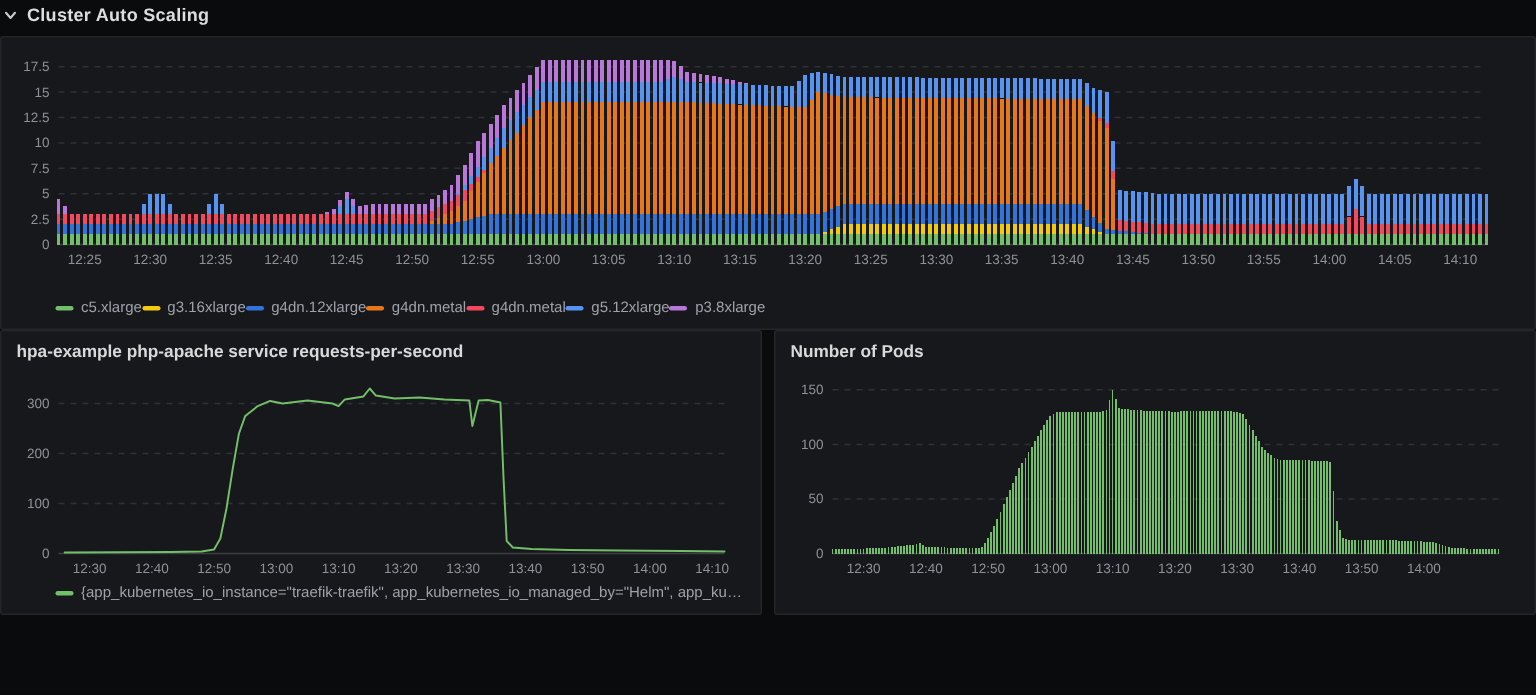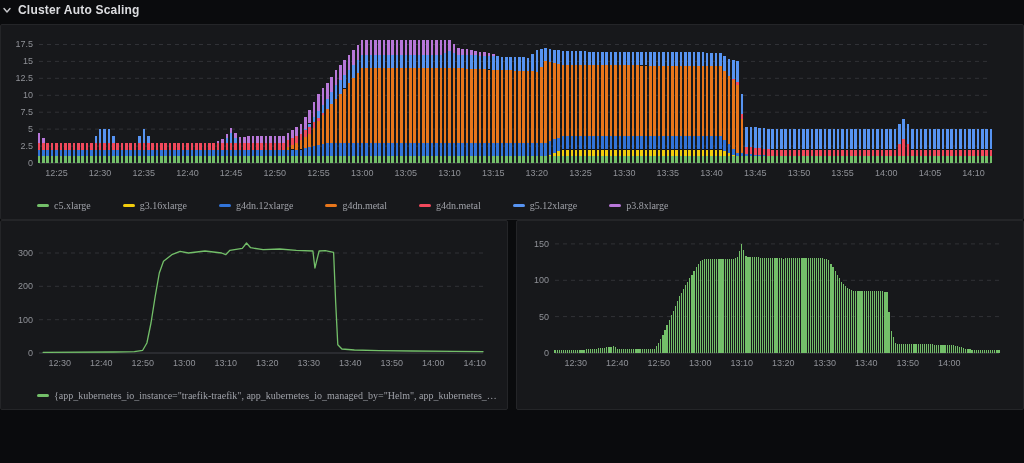--- a/index.html
+++ b/index.html
@@ -7,21 +7,21 @@
   body { background:#0A0B0D; font-family:"Liberation Sans", sans-serif; }
   .dash { width:100%; height:100%; padding:0; }
   .row-header { display:flex; align-items:center; gap:6px; height:16px; margin:2px 0 6px 2px; cursor:pointer; }
   .row-title { color:#DCDDE0; font-size:12px; font-weight:700; letter-spacing:.2px; }
   .chev { display:flex; align-items:center; }
   .panel { background:#17181B; border:1px solid #242528; border-radius:2px; display:flex; flex-direction:column; padding:6px 8px; }
   .panel-nodes { height:196px; }
   .panel-title { font-size:11.5px; font-weight:600; color:#D8D9DA; margin:2px 0 2px 2px; cursor:pointer; }
   .chart { flex:1; position:relative; overflow:hidden; }
   svg text { font-family:"Liberation Sans", sans-serif; }
-  .legend { display:flex; gap:32px; height:18px; padding:2px 0 0 28px; font-size:10px; color:#9FA1A8; overflow:hidden; white-space:nowrap;font-family:Liberation Serif, serif; }
+  .legend { display:flex; gap:0; height:18px; padding:2px 0 0 28px; font-size:10px; color:#9FA1A8; overflow:hidden; white-space:nowrap; }
   .legend-item { display:flex; align-items:center; gap:5px; cursor:pointer; min-width:0; }
   .legend-swatch { display:inline-block; width:12px; height:3px; border-radius:2px; flex:none; }
   .legend-text { overflow:hidden; text-overflow:ellipsis; }
   .row2 { margin-top:10px; }
   .panel-row { display:flex; gap:8px; }
   .panel.half { flex:1; height:190px; min-width:0; }
 </style>
 </head>
 <body>
 
@@ -1003,20 +1003,21 @@
           <span class="legend-swatch" style="background: rgb(184, 119, 217);"></span>
           <span class="legend-text">p3.8xlarge</span>
         </div>
       </div>
   </div>
 
 
   <div class="panel-row">
 
     <div class="panel half">
+      <div class="panel-title">hpa-example php-apache service requests-per-second</div>
       <div class="chart"><svg width="482" height="142">
             <line x1="30" x2="474" y1="126.0" y2="126.0" stroke="rgba(204,204,220,0.22)" stroke-dasharray="none" stroke-width="1"></line>
             <text x="24" y="129" text-anchor="end" font-size="9" fill="#8F9197">0</text>
             <line x1="30" x2="474" y1="92.7" y2="92.7" stroke="rgba(204,204,220,0.14)" stroke-dasharray="4 4" stroke-width="1"></line>
             <text x="24" y="95.66666666666667" text-anchor="end" font-size="9" fill="#8F9197">100</text>
             <line x1="30" x2="474" y1="59.3" y2="59.3" stroke="rgba(204,204,220,0.14)" stroke-dasharray="4 4" stroke-width="1"></line>
             <text x="24" y="62.33333333333333" text-anchor="end" font-size="9" fill="#8F9197">200</text>
             <line x1="30" x2="474" y1="26.0" y2="26.0" stroke="rgba(204,204,220,0.14)" stroke-dasharray="4 4" stroke-width="1"></line>
             <text x="24" y="28.999999999999996" text-anchor="end" font-size="9" fill="#8F9197">300</text>
             <text x="50.7" y="139" text-anchor="middle" font-size="9" fill="#8F9197">12:30</text>
@@ -1034,20 +1035,21 @@
           </svg></div>
       <div class="legend">
         <div class="legend-item">
           <span class="legend-swatch" style="background: rgb(115, 191, 105);"></span>
           <span class="legend-text">{app_kubernetes_io_instance="traefik-traefik", app_kubernetes_io_managed_by="Helm", app_kubernetes_io_name="traefik", code="200", helm_</span>
         </div>
       </div>
     </div>
 
     <div class="panel half">
+      <div class="panel-title">Number of Pods</div>
       <div class="chart"><svg width="482" height="142">
             <line x1="30" x2="474" y1="126.0" y2="126.0" stroke="rgba(204,204,220,0.22)" stroke-dasharray="none" stroke-width="1"></line>
             <text x="24" y="129" text-anchor="end" font-size="9" fill="#8F9197">0</text>
             <line x1="30" x2="474" y1="89.6" y2="89.6" stroke="rgba(204,204,220,0.14)" stroke-dasharray="4 4" stroke-width="1"></line>
             <text x="24" y="92.63636363636364" text-anchor="end" font-size="9" fill="#8F9197">50</text>
             <line x1="30" x2="474" y1="53.3" y2="53.3" stroke="rgba(204,204,220,0.14)" stroke-dasharray="4 4" stroke-width="1"></line>
             <text x="24" y="56.27272727272727" text-anchor="end" font-size="9" fill="#8F9197">100</text>
             <line x1="30" x2="474" y1="16.9" y2="16.9" stroke="rgba(204,204,220,0.14)" stroke-dasharray="4 4" stroke-width="1"></line>
             <text x="24" y="19.909090909090914" text-anchor="end" font-size="9" fill="#8F9197">150</text>
             <text x="50.7" y="139" text-anchor="middle" font-size="9" fill="#8F9197">12:30</text>

